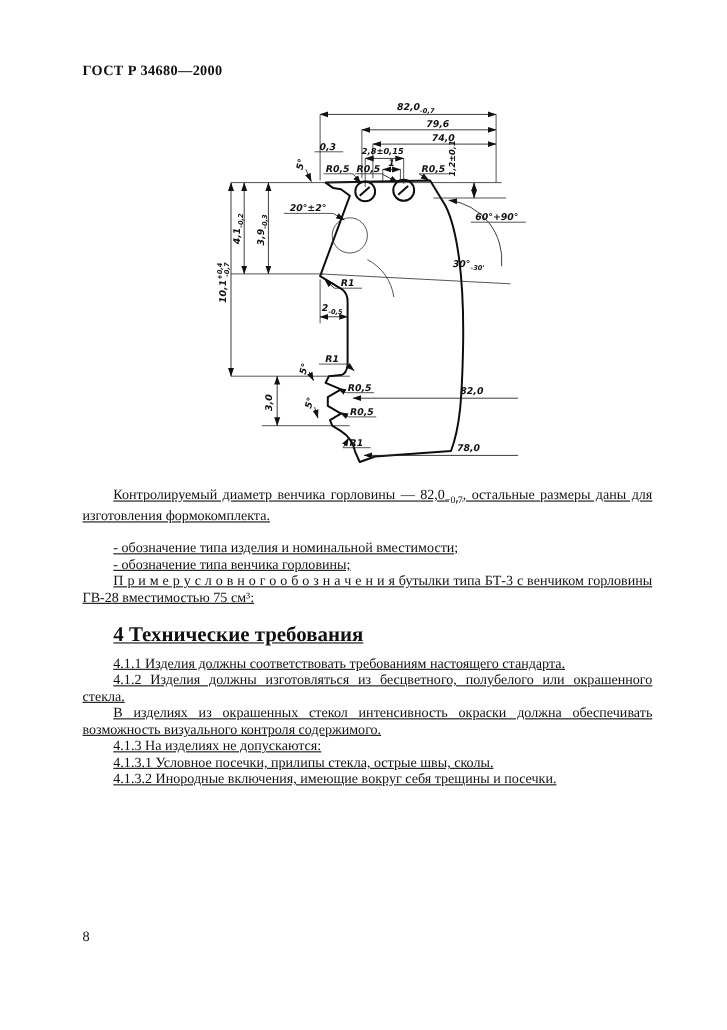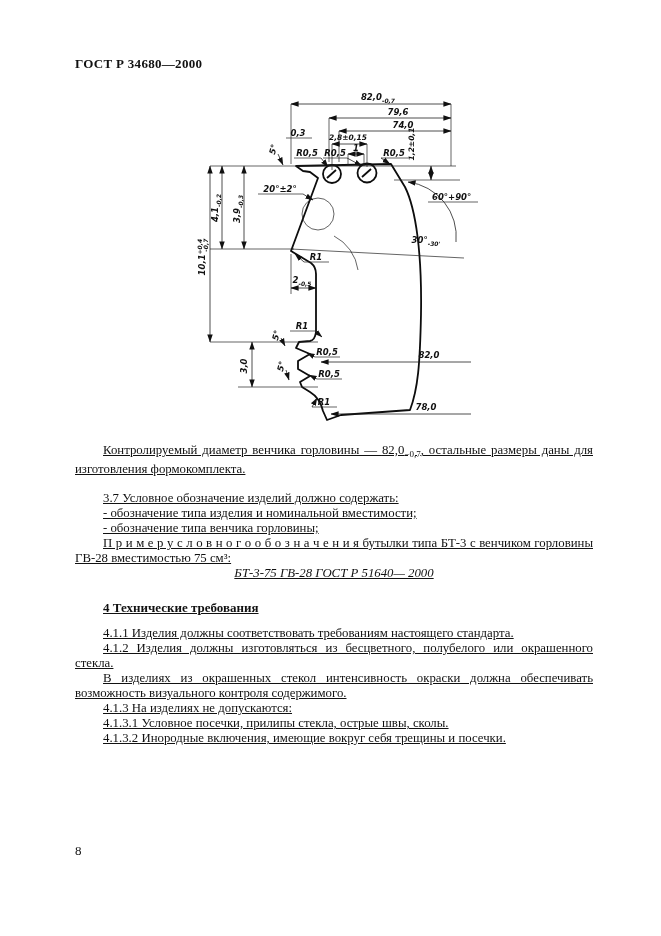--- a/index.html
+++ b/index.html
@@ -5,21 +5,21 @@
   html,body{margin:0;padding:0;background:#e8e8e8;}
   .page{position:relative;width:661px;height:936px;background:#ffffff;overflow:hidden;
         font-family:"Liberation Serif", serif;color:#111;}
   .hdr{position:absolute;left:75px;top:56px;font-size:13px;font-weight:bold;letter-spacing:.3px;}
   .draw{position:absolute;left:126px;top:74px;width:404px;height:368px;}
   .txt{position:absolute;left:75px;top:443px;width:518px;font-size:12.8px;line-height:15px;}
   .t{margin:0;text-indent:28px;text-align:justify;text-decoration:underline;}
   .note{margin-bottom:14px;}
   .figcap{text-align:center;text-indent:0;margin:12px 0 26px 0;}
   .excode{text-align:center;text-indent:0;font-style:italic;margin-bottom:2px;}
-  .h4{font-size:13px;font-weight:bold;text-indent:28px;text-align:left;margin:19px 0 11px 0;}
+  .h4{font-size:19px;font-weight:bold;text-indent:28px;text-align:left;margin:19px 0 11px 0;}
   .h41{font-weight:bold;text-indent:28px;text-align:left;margin:0 0 1px 0;}
   .dimtol{font-size:9px;vertical-align:-3px;}
   .pagenum{position:absolute;left:75px;top:843px;font-size:13px;}
   svg text{font-family:"DejaVu Sans", sans-serif;font-style:italic;font-weight:bold;
            font-size:8.5px;fill:#111;}
   svg .sm{font-size:6px;}
   svg .thin{stroke:#222;stroke-width:.7;fill:none;}
   svg .dim{stroke:#222;stroke-width:.8;fill:none;}
   svg .thick{stroke:#0d0d0d;stroke-width:1.8;fill:none;stroke-linejoin:round;}
 </style>
@@ -195,25 +195,23 @@
         <line class="dim" x1="205" y1="340" x2="345" y2="340" marker-start="url(#arr)"></line>
         <text x="300" y="336" text-anchor="middle">78,0</text>
       </g>
     </svg>
   </div>
 
   <div class="txt">
     <p class="t note"><span>Контролируемый диаметр венчика горловины — </span><span>82,0</span><span class="dimtol">−0,7</span><span>, остальные размеры даны для изготовления формокомплекта.</span></p>
 
 
-    <p class="t">3.7 Условное обозначение изделий должно содержать:</p>
     <p class="t">- обозначение типа изделия и номинальной вместимости;</p>
     <p class="t">- обозначение типа венчика горловины;</p>
     <p class="t">П р и м е р   у с л о в н о г о   о б о з н а ч е н и я  бутылки типа БТ-3 с венчиком горловины ГВ-28 вместимостью 75 см³:</p>
-    <p class="t excode">БТ-3-75 ГВ-28 ГОСТ Р 51640— 2000</p>
 
     <p class="t h4">4 Технические требования</p>
     <p class="t">4.1.1 Изделия должны соответствовать требованиям настоящего стандарта.</p>
     <p class="t">4.1.2 Изделия должны изготовляться из бесцветного, полубелого или окрашенного стекла.</p>
     <p class="t">В изделиях из окрашенных стекол интенсивность окраски должна обеспечивать возможность визуального контроля содержимого.</p>
     <p class="t">4.1.3 На изделиях не допускаются:</p>
     <p class="t">4.1.3.1 Условное посечки, прилипы стекла, острые швы, сколы.</p>
     <p class="t">4.1.3.2 Инородные включения, имеющие вокруг себя трещины и посечки.</p>
   </div>
 

